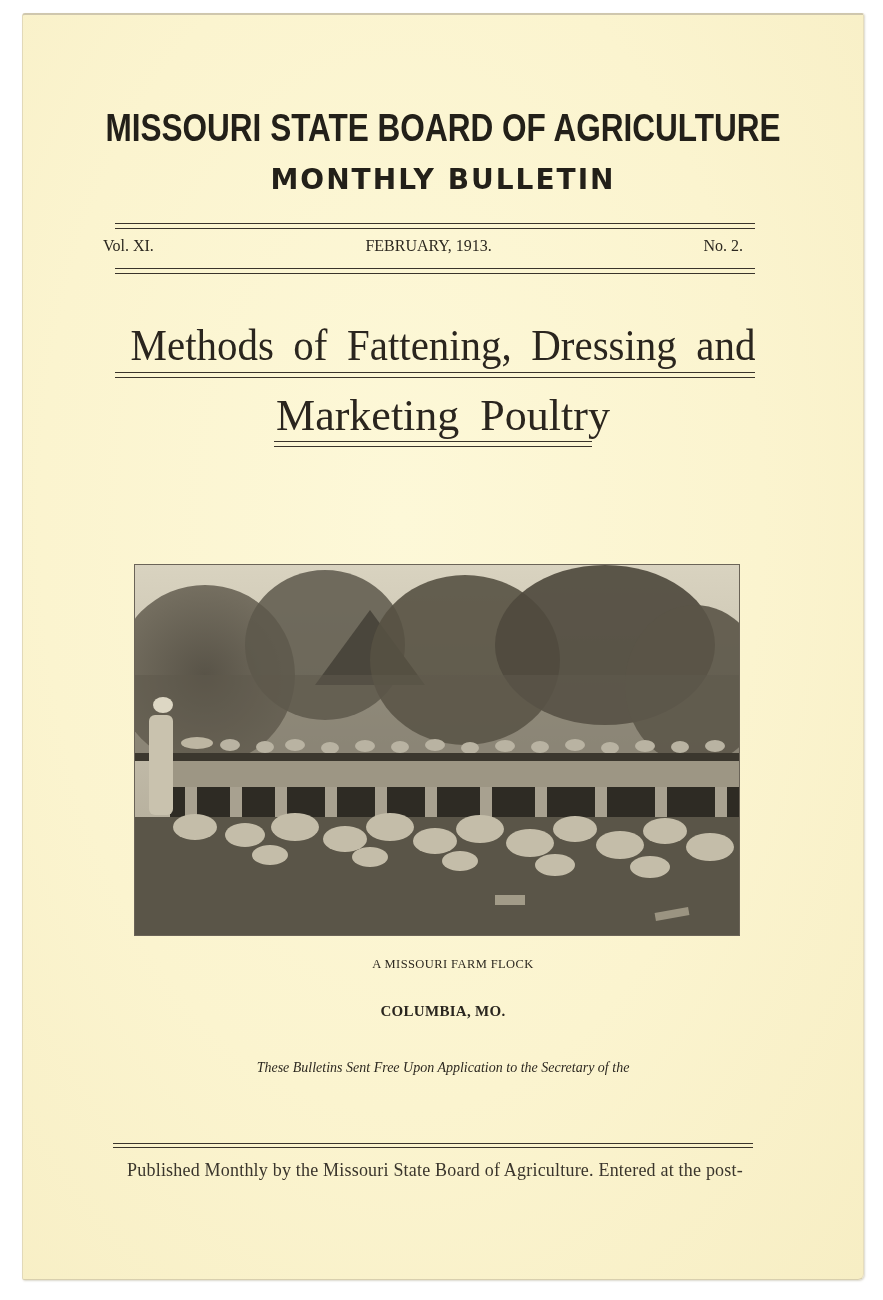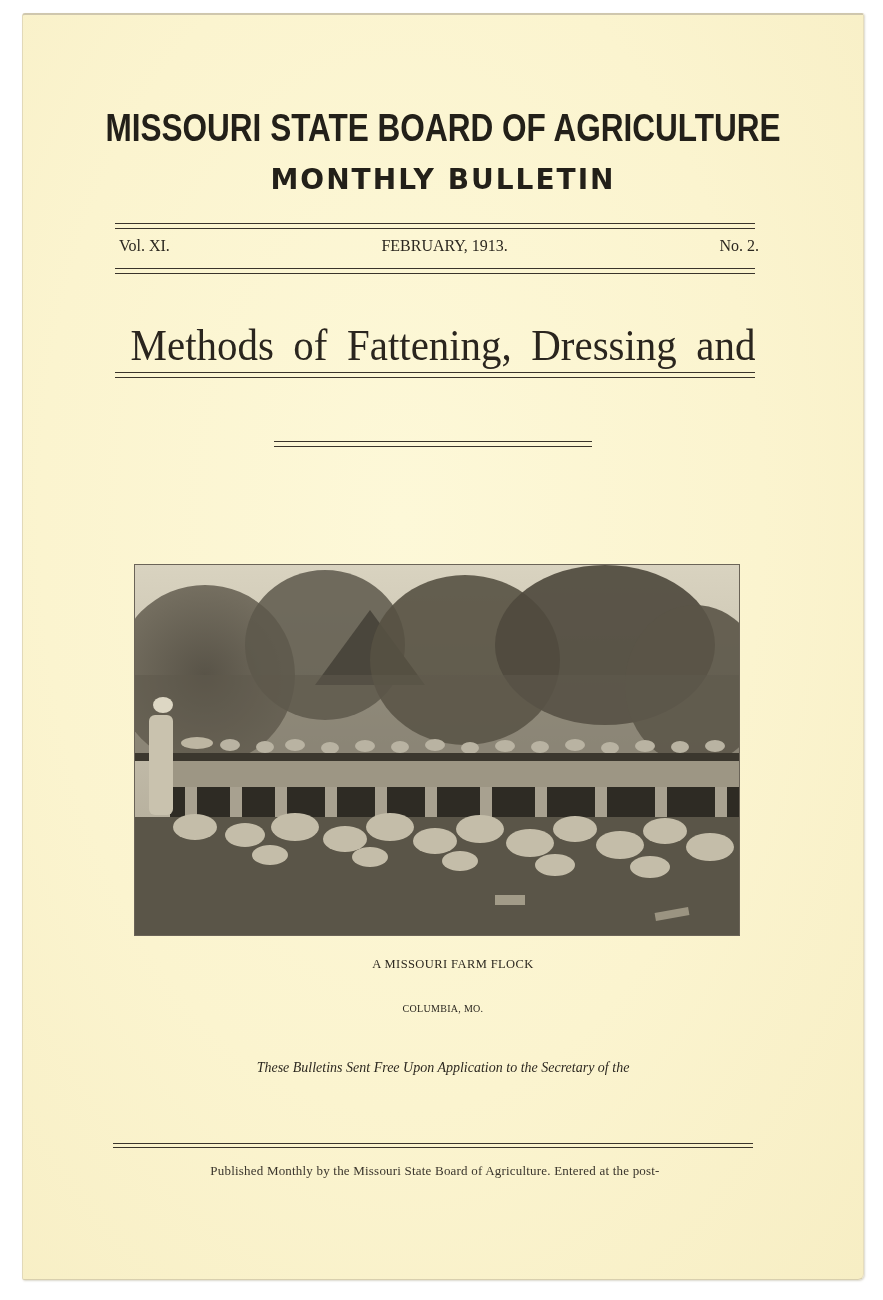--- a/index.html
+++ b/index.html
@@ -23,54 +23,55 @@
   .masthead {
     top: 92px; font-family: "Liberation Sans", sans-serif; font-weight: bold;
     font-size: 38px; letter-spacing: 0px; transform: scaleX(0.83); transform-origin: center;
     white-space: nowrap; color: #232019;
   }
   .subhead {
     top: 148px; font-family: "DejaVu Sans", sans-serif; font-weight: bold;
     font-size: 28px; letter-spacing: 2px; color: #232019;
   }
   .rule2 { left: 92px; width: 640px; height: 4px; border-top: 1.5px solid #3a342b; border-bottom: 1px solid #3a342b; }
-  .meta-row { left: 96px; width: 640px; top: 222px; display: flex; justify-content: space-between; font-size: 16px; color: #2c2820; }
+  .meta-row { left: 80px; width: 640px; top: 222px; display: flex; justify-content: space-between; font-size: 16px; color: #2c2820; }
   .title1 {
     top: 305px; font-size: 44px; color: #2a251e; white-space: nowrap;
     transform: scaleX(0.93); transform-origin: center; word-spacing: 10px;
   }
   .title2 { top: 375px; font-size: 44px; color: #2a251e; word-spacing: 10px; }
   .photo {
     left: 111px; top: 549px; width: 604px; height: 370px;
     border: 1.5px solid #6b6458; overflow: hidden;
     background: #8c8676;
   }
   .caption { top: 942px; font-size: 12.5px; letter-spacing: 0.4px; color: #2c2820; padding-left: 20px; }
-  .city { top: 988px; font-size: 10px; font-weight: normal; letter-spacing: 0.3px; color: #2a261f; }
+  .city { top: 988px; font-size: 15px; font-weight: bold; letter-spacing: 0.3px; color: #2a261f; }
   .notice { top: 1037px; font-size: 14px; font-style: italic; line-height: 31px; color: #2c2820; }
-  .foot { left: 90px; width: 644px; top: 1146px; font-size: 13px; line-height: 19px; text-align: center; color: #3a352c; letter-spacing: 0.2px; }
+  .foot { left: 90px; width: 644px; top: 1146px; font-size: 18px; line-height: 19px; text-align: center; color: #3a352c; letter-spacing: 0.2px; }
 </style>
 </head>
 <body>
 
 <div class="page">
 
   <div class="abs center masthead">MISSOURI STATE BOARD OF AGRICULTURE</div>
   <div class="abs center subhead">MONTHLY BULLETIN</div>
 
   <div class="abs rule2" style="top:208px;"></div>
   <div class="abs meta-row">
     <span>Vol. XI.</span>
     <span>FEBRUARY, 1913.</span>
     <span>No. 2.</span>
   </div>
   <div class="abs rule2" style="top:253px;"></div>
 
   <div class="abs center title1">Methods of Fattening, Dressing and</div>
   <div class="abs rule2" style="top:357px;"></div>
+  <div class="abs center title2">Marketing Poultry</div>
   <div class="abs rule2" style="top:426px; left:251px; width:318px;"></div>
 
   <div class="abs photo">
     <svg width="604" height="370" viewBox="0 0 604 370">
       <defs>
         <linearGradient id="sky" x1="0" y1="0" x2="0" y2="1">
           <stop offset="0" stop-color="#d9d3c0"></stop>
           <stop offset="1" stop-color="#a9a290"></stop>
         </linearGradient>
         <radialGradient id="tree" cx="0.5" cy="0.5" r="0.5">

